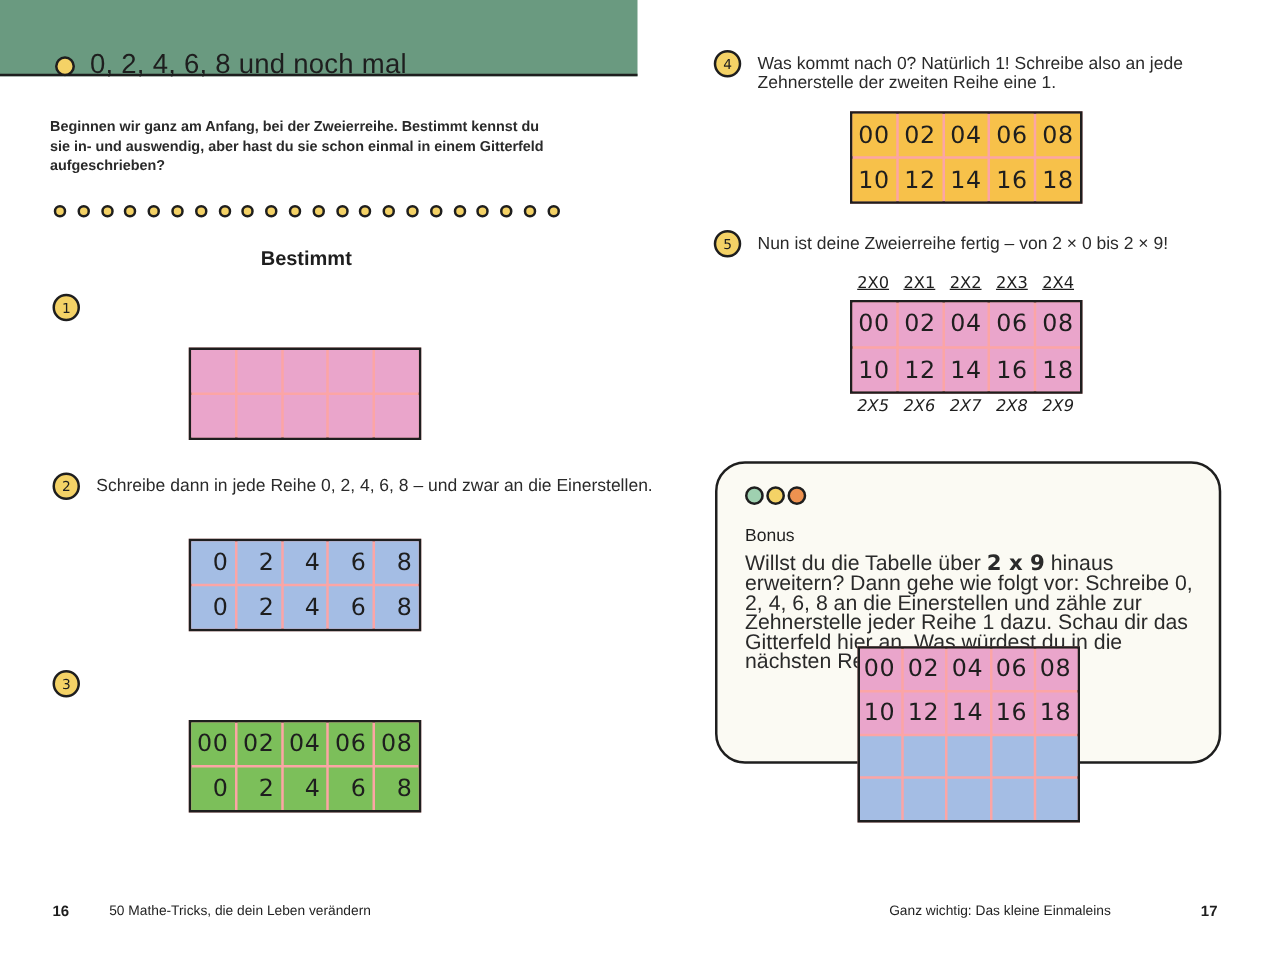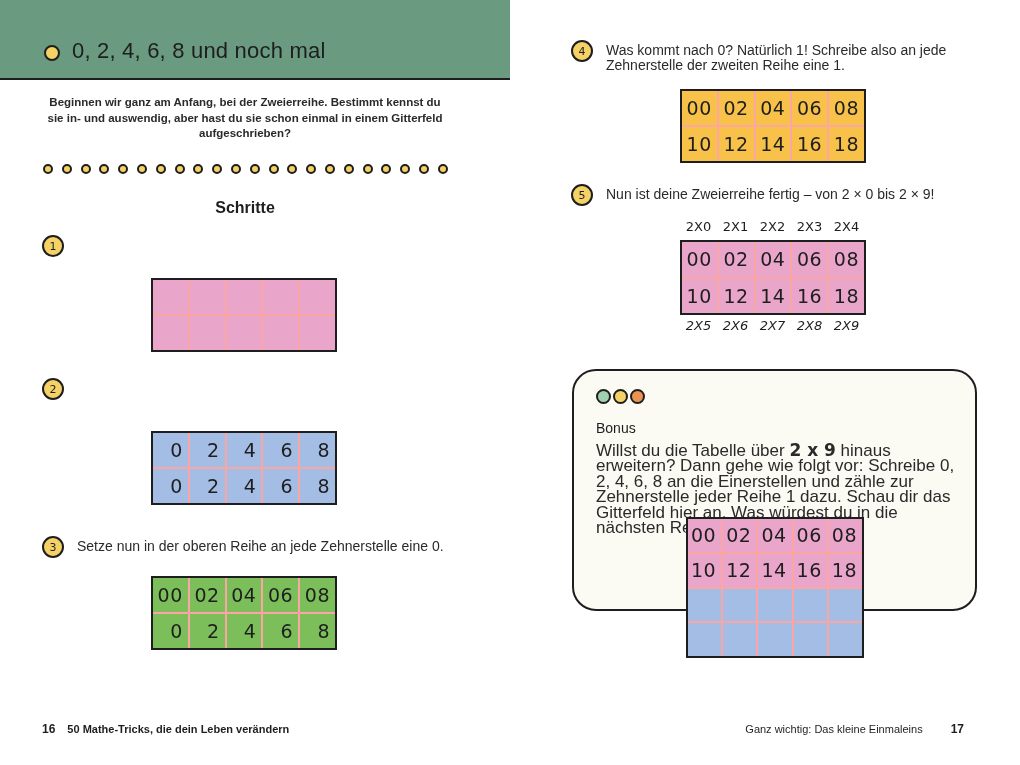--- a/index.html
+++ b/index.html
@@ -1,23 +1,23 @@
 <!DOCTYPE html>
 <html><head>
 <meta charset="utf-8">
 <style>
   * { box-sizing: border-box; margin: 0; padding: 0; }
   html, body { width: 1020px; height: 765px; background: #ffffff; overflow: hidden; }
   body { position: relative; font-family: "Liberation Sans", "DejaVu Sans", sans-serif; color: #1f1f1f; }
 
-  .header-band { position: absolute; left: 0; top: 0; width: 510px; height: 80px; background: #6a9a80; border-bottom: 2px solid #1e1e1e; }
+  .header-band { position: absolute; left: 0; top: 0; width: 510px; height: 61px; background: #6a9a80; border-bottom: 2px solid #1e1e1e; }
   .header-dot { position: absolute; left: 44px; top: 45px; width: 16px; height: 16px; border-radius: 50%; background: #f4d266; border: 2.5px solid #1e1e1e; }
   .header-title { position: absolute; left: 72px; top: 38px; font-size: 22px; color: #1e1e1e; letter-spacing: 0.2px; white-space: nowrap; }
 
-  .intro { position: absolute; left: 40px; top: 95px; width: 410px; text-align: center; font-size: 11.5px; line-height: 15.5px; font-weight: bold; color: #2a2a2a; }
+  .intro { position: absolute; left: 40px; top: 95px; width: 410px; text-align: left; font-size: 11.5px; line-height: 15.5px; font-weight: bold; color: #2a2a2a; }
 
   .dot-row { position: absolute; left: 43px; top: 164px; display: flex; gap: 8.8px; }
   .dot-row span { display: block; width: 10px; height: 10px; border-radius: 50%; background: #f4d266; border: 2.2px solid #1e1e1e; }
 
   .section-heading { position: absolute; left: 0; top: 199px; width: 490px; text-align: center; font-size: 16px; color: #1e1e1e; }
 
   .step { position: absolute; display: flex; align-items: flex-start; }
   .step-num { flex: none; width: 22px; height: 22px; border-radius: 50%; background: #f4d266; border: 2px solid #1e1e1e; font-size: 11px; display: flex; align-items: center; justify-content: center; color: #1e1e1e; font-family: "DejaVu Sans", sans-serif; }
   .step-text { margin-left: 13px; font-size: 14px; line-height: 15px; color: #2a2a2a; padding-top: 3px; }
 
@@ -68,74 +68,74 @@
     <span></span>
     <span></span>
     <span></span>
     <span></span>
     <span></span>
     <span></span>
     <span></span>
     <span></span>
   </div>
 
-<h2 class="section-heading">Schritte</h2>
+<h2 class="section-heading">Bestimmt</h2>
 
 <div class="step" style="left:42px; top:235px;">
   <span class="step-num">1</span>
 </div>
 <div class="grid pink" style="left: 151px; top: 278px; width: 186px; height: 74px; grid-template-rows: repeat(2, 1fr);">
     <div class="cell"></div>
     <div class="cell"></div>
     <div class="cell"></div>
     <div class="cell"></div>
     <div class="cell"></div>
     <div class="cell"></div>
     <div class="cell"></div>
     <div class="cell"></div>
     <div class="cell"></div>
     <div class="cell"></div>
   </div>
 
 <div class="step" style="left:42px; top:378px;">
   <span class="step-num">2</span>
+  <span class="step-text">Schreibe dann in jede Reihe 0, 2, 4, 6, 8 – und zwar an die Einerstellen.</span>
 </div>
 <div class="grid blue" style="left: 151px; top: 431px; width: 186px; height: 74px; grid-template-rows: repeat(2, 1fr);">
     <div class="cell">0</div>
     <div class="cell">2</div>
     <div class="cell">4</div>
     <div class="cell">6</div>
     <div class="cell">8</div>
     <div class="cell">0</div>
     <div class="cell">2</div>
     <div class="cell">4</div>
     <div class="cell">6</div>
     <div class="cell">8</div>
   </div>
 
 <div class="step" style="left:42px; top:536px;">
   <span class="step-num">3</span>
-  <span class="step-text">Setze nun in der oberen Reihe an jede Zehnerstelle eine 0.</span>
 </div>
 <div class="grid green" style="left: 151px; top: 576px; width: 186px; height: 74px; grid-template-rows: repeat(2, 1fr);">
     <div class="cell">00</div>
     <div class="cell">02</div>
     <div class="cell">04</div>
     <div class="cell">06</div>
     <div class="cell">08</div>
     <div class="cell">0</div>
     <div class="cell">2</div>
     <div class="cell">4</div>
     <div class="cell">6</div>
     <div class="cell">8</div>
   </div>
 
 <div class="footer" style="left:42px;">
   <span class="pnum">16</span>
-  <span style="margin-left:12px;font-weight:bold;">50 Mathe-Tricks, die dein Leben verändern</span>
+  <span style="margin-left:32px;">50 Mathe-Tricks, die dein Leben verändern</span>
 </div>
 
 <div class="step" style="left:571px; top:40px;">
   <span class="step-num">4</span>
   <span class="step-text" style="width:370px;">Was kommt nach 0? Natürlich 1! Schreibe also an jede Zehnerstelle der zweiten Reihe eine 1.</span>
 </div>
 <div class="grid yellow" style="left: 680px; top: 89px; width: 186px; height: 74px; grid-template-rows: repeat(2, 1fr);">
     <div class="cell">00</div>
     <div class="cell">02</div>
     <div class="cell">04</div>
@@ -145,21 +145,21 @@
     <div class="cell">12</div>
     <div class="cell">14</div>
     <div class="cell">16</div>
     <div class="cell">18</div>
   </div>
 
 <div class="step" style="left:571px; top:184px;">
   <span class="step-num">5</span>
   <span class="step-text">Nun ist deine Zweierreihe fertig – von 2 × 0 bis 2 × 9!</span>
 </div>
-<div class="mult-labels" style="left:680px; top:219px;">
+<div class="mult-labels" style="left:680px; top:219px;text-decoration:underline;">
     <span>2X0</span>
     <span>2X1</span>
     <span>2X2</span>
     <span>2X3</span>
     <span>2X4</span>
   </div>
 <div class="grid pink" style="left: 680px; top: 240px; width: 186px; height: 75px; grid-template-rows: repeat(2, 1fr);">
     <div class="cell">00</div>
     <div class="cell">02</div>
     <div class="cell">04</div>
@@ -204,16 +204,16 @@
       <div class="cell" style="background: rgb(164, 189, 228);"></div>
       <div class="cell" style="background: rgb(164, 189, 228);"></div>
       <div class="cell" style="background: rgb(164, 189, 228);"></div>
       <div class="cell" style="background: rgb(164, 189, 228);"></div>
       <div class="cell" style="background: rgb(164, 189, 228);"></div>
       <div class="cell" style="background: rgb(164, 189, 228);"></div>
       <div class="cell" style="background: rgb(164, 189, 228);"></div>
     </div>
 </div>
 
-<div class="footer" style="right:56px;">
+<div class="footer" style="right:46px;gap:44px;">
   <span>Ganz wichtig: Das kleine Einmaleins</span>
   <span class="pnum" style="margin-left:28px;">17</span>
 </div>
 
 </body></html>

